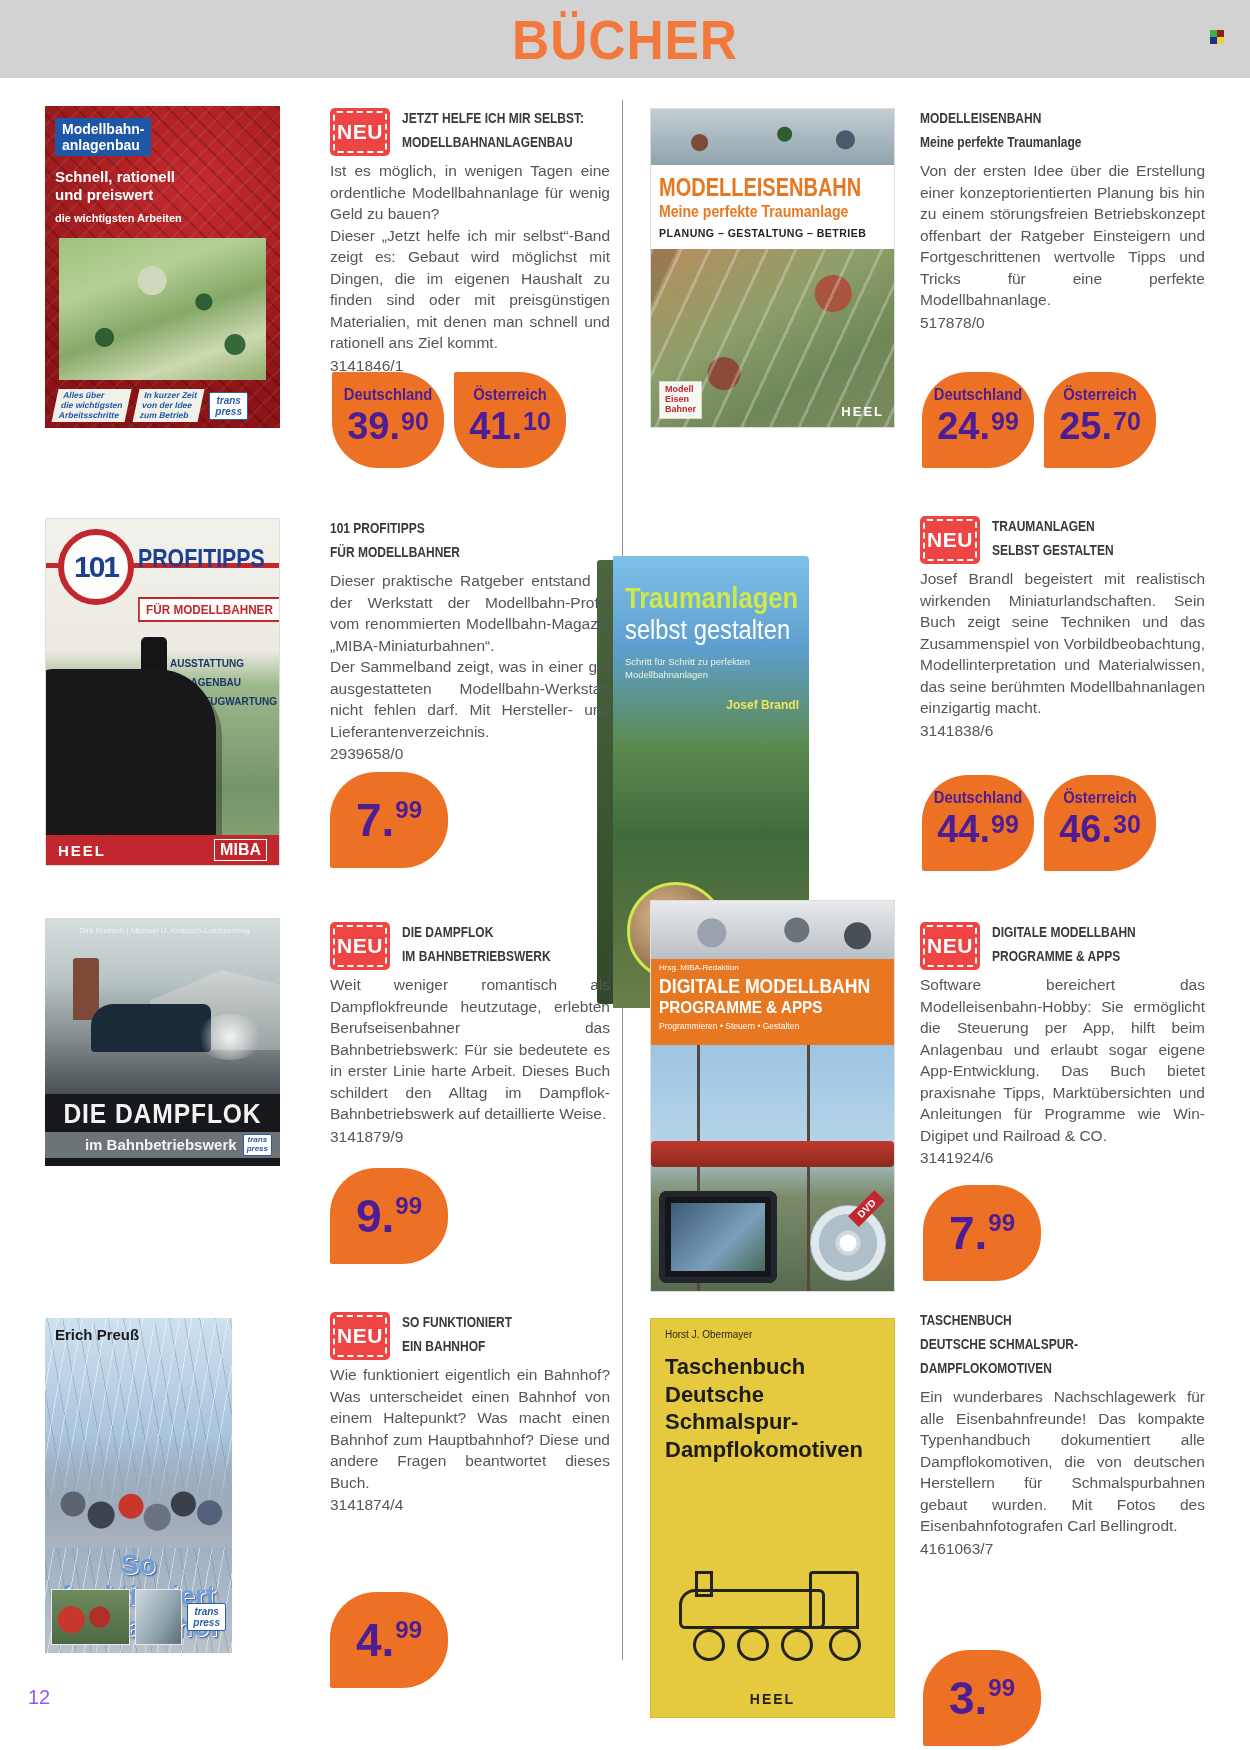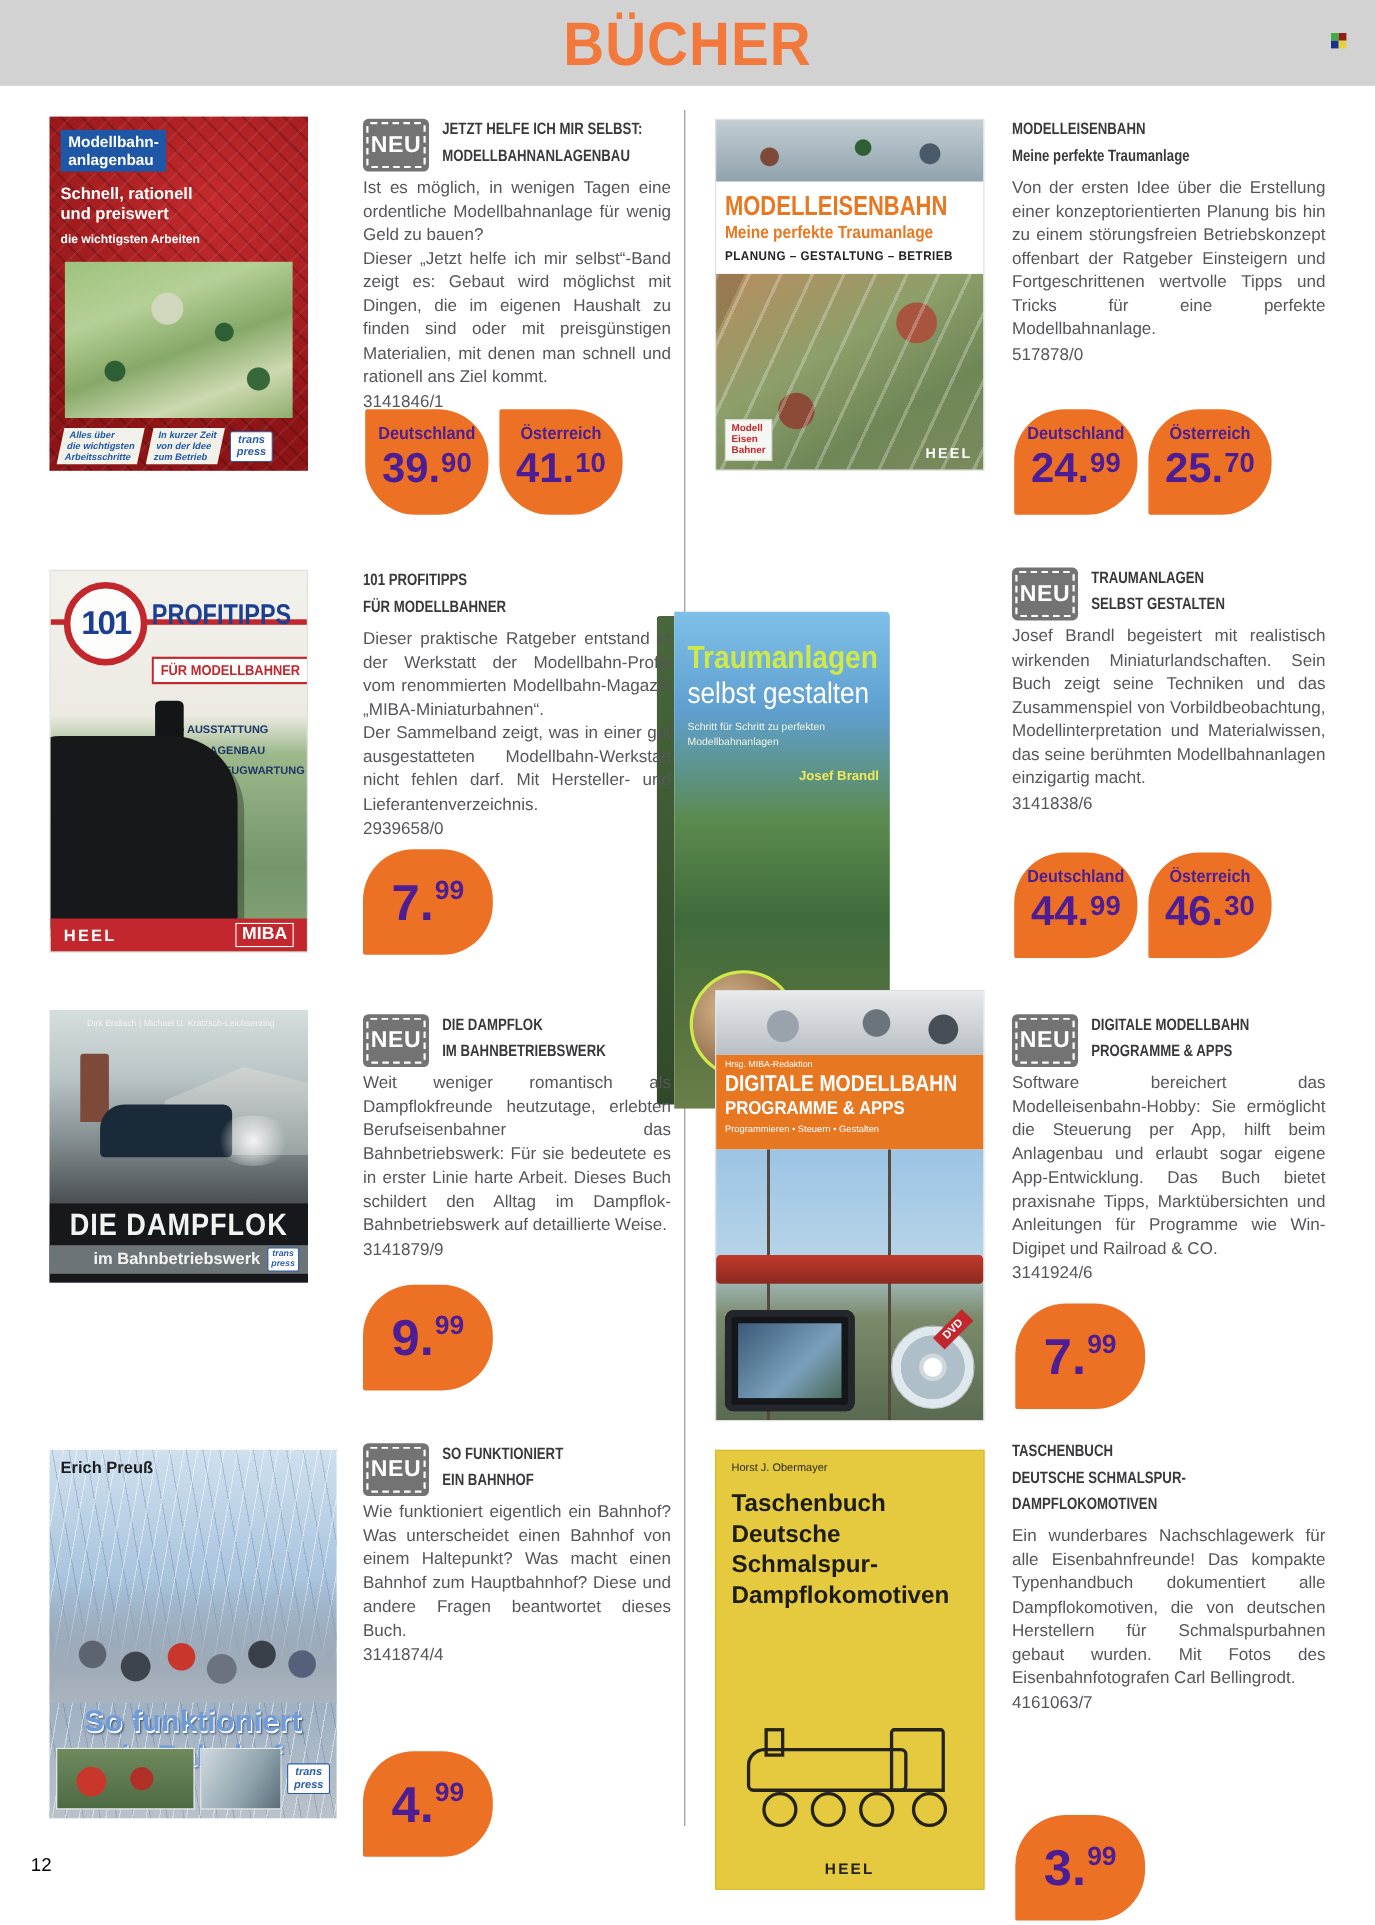--- a/index.html
+++ b/index.html
@@ -8,25 +8,25 @@
   
   .hdr{position:absolute;left:0;top:0;width:1250px;height:78px;background:#d2d2d3;}
   .hdr h1{margin:0;text-align:center;line-height:80px;font-size:56px;font-weight:bold;
           color:#f2793b;letter-spacing:1px;transform:scaleX(.92);transform-origin:center top;}
   .pubmark{position:absolute;right:26px;top:30px;width:14px;height:14px;display:grid;
            grid-template-columns:7px 7px;grid-template-rows:7px 7px;}
   .pubmark i{display:block;}
   .pm1{background:#3fae46;} .pm2{background:#8c2014;} .pm3{background:#1c2f8c;} .pm4{background:#e6d23c;}
   
   .divider{position:absolute;left:622px;top:100px;width:1px;height:1560px;background:#8f8f91;}
-  .pageno{position:absolute;left:28px;top:1686px;font-size:17px;color:#000000;}
+  .pageno{position:absolute;left:28px;top:1686px;font-size:20px;color:#8b5cf6;}
   
   .info{position:absolute;width:280px;}
   .info.r{width:285px;}
-  .neu{position:absolute;left:0;top:2px;width:60px;height:48px;background:#737373;border-radius:5px;
+  .neu{position:absolute;left:0;top:2px;width:60px;height:48px;background:#ef4444;border-radius:5px;
        display:flex;align-items:center;justify-content:center;}
   .neu .in{border:2px dashed #fff;border-radius:4px;width:50px;height:38px;display:flex;
            align-items:center;justify-content:center;color:#fff;font-weight:bold;font-size:21px;letter-spacing:.5px;}
   .ptitle{margin:0;color:#39393c;font-size:15px;font-weight:bold;line-height:24px;white-space:pre-line;
           width:390px;transform:scaleX(.8);transform-origin:0 0;}
   .badged .ptitle{margin-left:72px;width:290px;}
   .pdesc{margin:6px 0 0;font-size:15.5px;line-height:21.5px;text-align:justify;white-space:pre-line;
          color:#56565a;}
   .partno{margin-top:3px;font-size:15.5px;color:#56565a;}
   
@@ -98,21 +98,21 @@
   .l3-steam{position:absolute;left:150px;top:96px;width:70px;height:46px;border-radius:50%;
             background:radial-gradient(circle,#f4f4f4 0%,rgba(244,244,244,0) 72%);}
   .l3-band{position:absolute;left:0;right:0;bottom:0;height:72px;background:#16181b;}
   .l3-title{color:#f2f2f2;font-weight:bold;font-size:28px;text-align:center;margin-top:4px;
             transform:scaleX(.88);letter-spacing:1px;}
   .l3-substrip{margin-top:2px;background:#6d7478;display:flex;align-items:center;justify-content:flex-end;
                gap:6px;padding:2px 8px;}
   .l3-substrip .st{color:#f4f4f4;font-weight:bold;font-size:15px;}
   .transpress.dark{font-size:8px;padding:1px 3px;}
   
-  .cov-l4{left:45px;top:1318px;width:261px;height:335px;
+  .cov-l4{left:45px;top:1318px;width:187px;height:335px;
     background:
       repeating-linear-gradient(100deg,rgba(255,255,255,.45) 0 1px,transparent 1px 12px),
       repeating-linear-gradient(80deg,rgba(80,100,130,.25) 0 1px,transparent 1px 15px),
       linear-gradient(#cfe0ee 0%,#a9c4dd 35%,#93a9c0 55%,#b9c2cb 100%);}
   .l4-author{position:absolute;left:10px;top:8px;color:#1c1c1e;font-weight:bold;font-size:15px;}
   .l4-crowd{position:absolute;left:0;right:0;top:120px;height:110px;
     background:
       radial-gradient(circle at 15% 60%,#5c6470 0 12px,transparent 13px),
       radial-gradient(circle at 30% 70%,#3e444e 0 13px,transparent 14px),
       radial-gradient(circle at 46% 62%,#c9372c 0 12px,transparent 13px),

